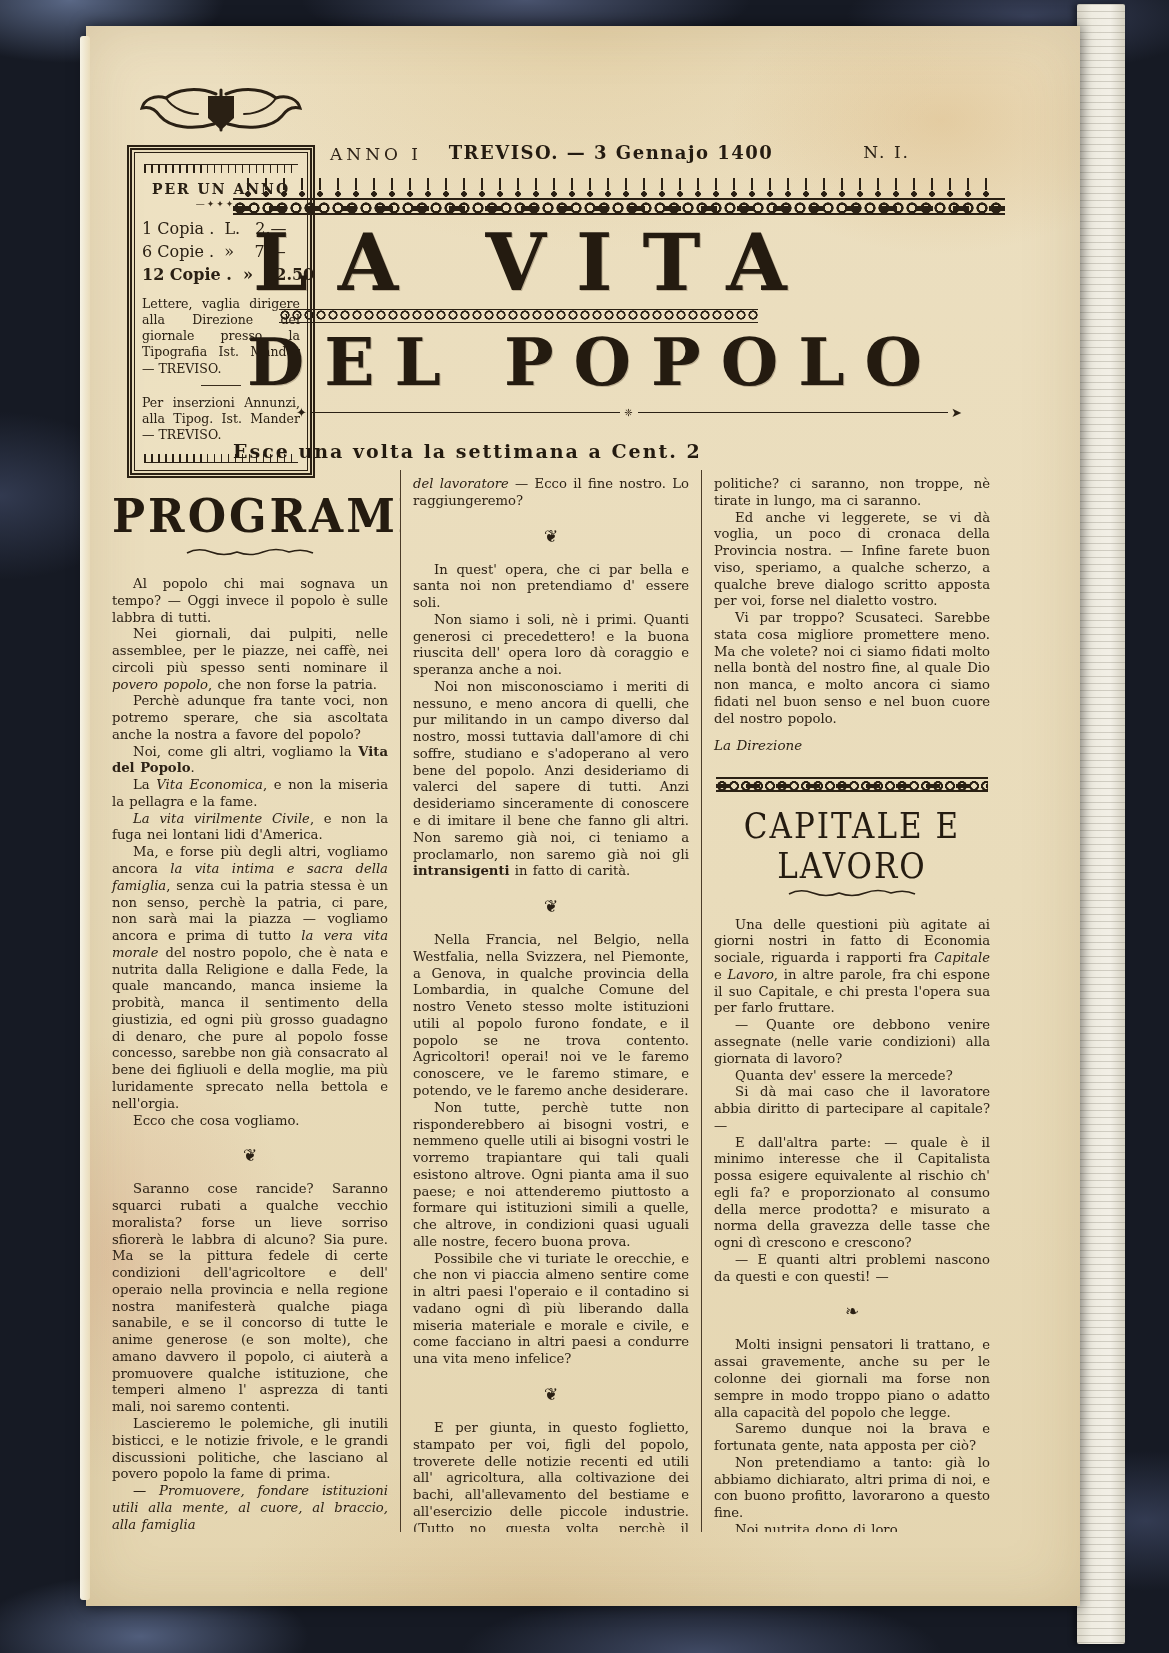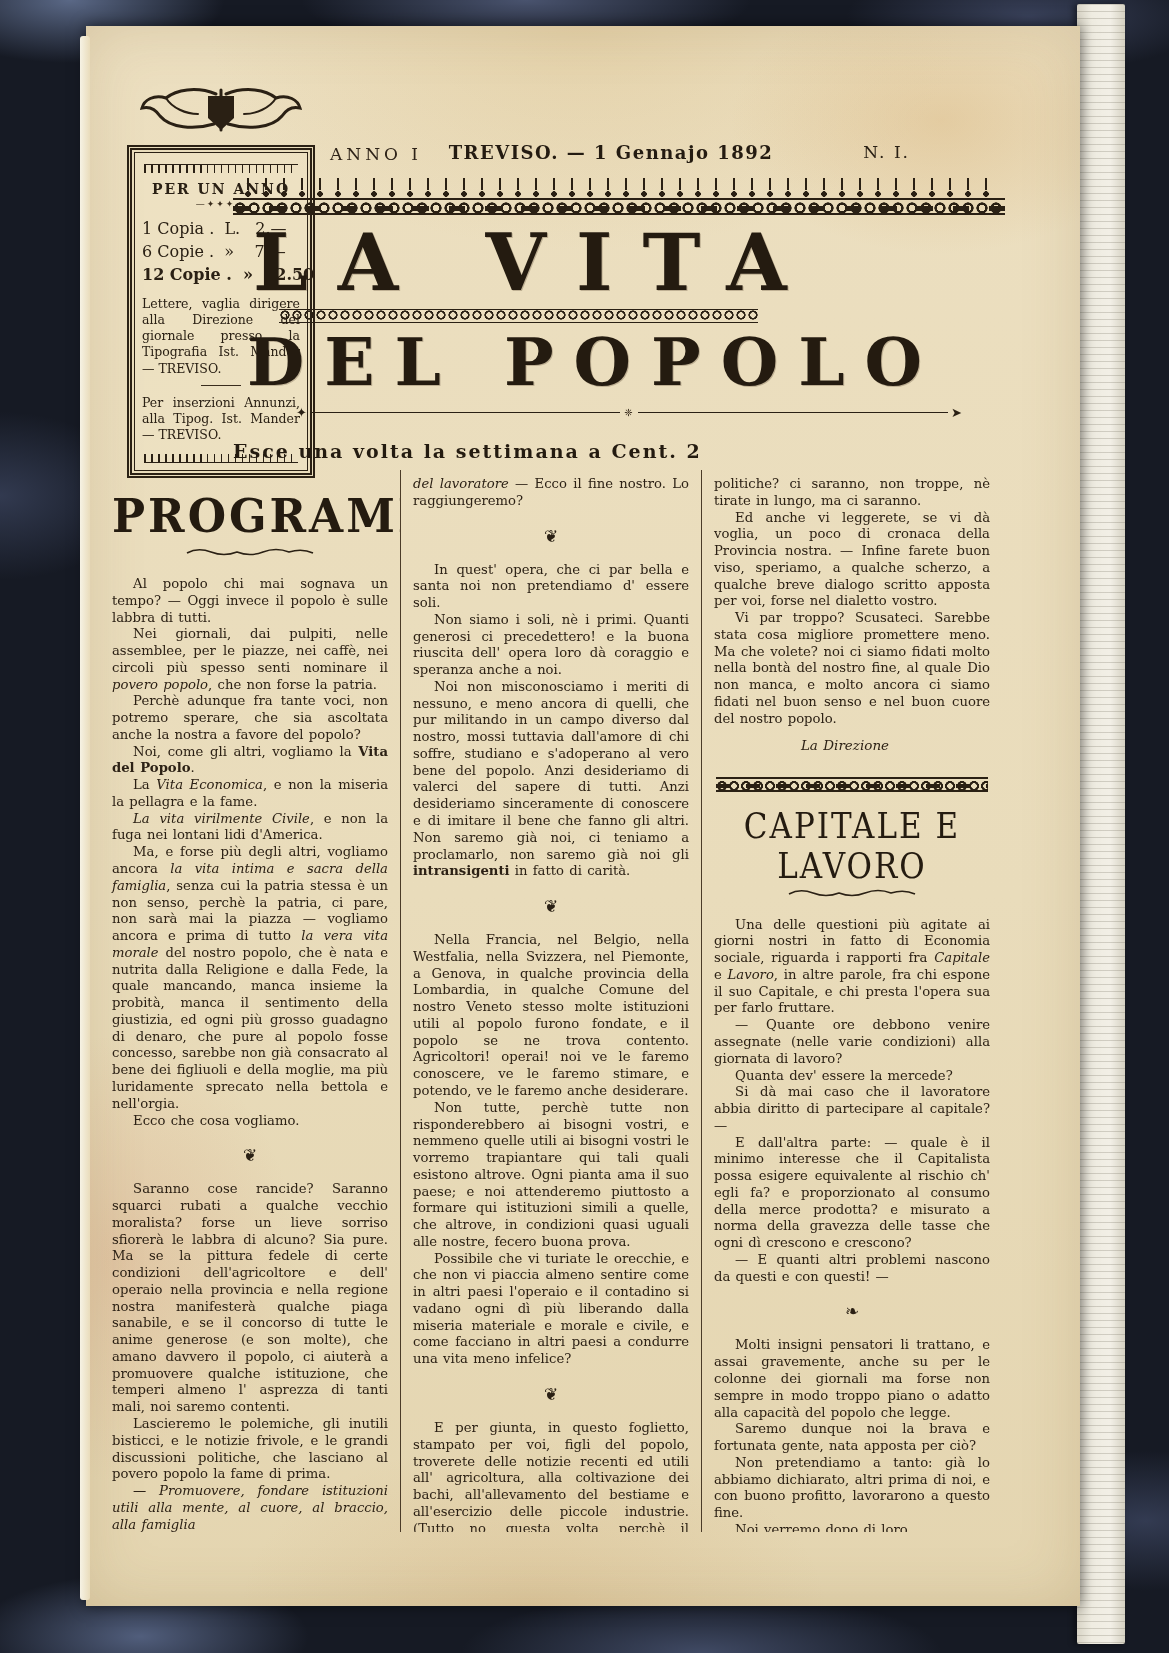--- a/index.html
+++ b/index.html
@@ -108,21 +108,21 @@
   .tagline{font-weight:bold;font-size:19px;letter-spacing:2px;color:#241b10;margin-top:20px;}
 
   
   .columns{position:absolute;left:14px;top:444px;width:902px;height:1062px;display:flex;overflow:hidden;}
   .col{flex:1;padding:6px 12px 0 12px;overflow:hidden;}
   .col + .col{border-left:1.2px solid #4a3b28;}
   .body-p{font-size:13.2px;line-height:1.27;text-align:justify;text-indent:1.6em;
     word-spacing:.08em;color:#2c2115;}
   .body-p.noindent{text-indent:0;}
   .body-p.italic{font-style:italic;}
-  .body-p.signature{text-align:center;font-style:italic;text-indent:0;padding-right:14px;margin-top:10px;font-size:13.5px;}
+  .body-p.signature{text-align:left;font-style:italic;text-indent:0;padding-right:14px;margin-top:10px;font-size:13.5px;}
   .article-headline{font-size:44px;letter-spacing:3px;font-weight:bold;text-align:center;
     margin:14px 0 2px;color:#241b10;transform:scaleY(1.08);}
   .article-headline-2{font-size:31px;letter-spacing:2px;font-weight:normal;text-align:center;
     margin:18px 0 0;color:#241b10;transform:scaleY(1.12);}
   .squiggle{text-align:center;margin:2px 0 14px;}
   .section-ornament{text-align:center;font-size:17px;margin:16px 0;color:var(--ink);}
   .chain-rule{height:15px;margin:22px 2px 4px;border-top:2px solid var(--ink);border-bottom:2px solid var(--ink);
     background-image:
       radial-gradient(circle at 6px 7px, rgba(0,0,0,0) 2.6px, var(--ink) 3px 4.8px, rgba(0,0,0,0) 5.2px),
       repeating-linear-gradient(90deg, var(--ink) 0 14px, rgba(0,0,0,0) 14px 30px);
@@ -131,21 +131,21 @@
     background-repeat:repeat, repeat-x;}
 </style>
 </head>
 <body>
 
 <div class="page-stack"></div>
 
 <div class="paper">
 
   <div class="hdr-anno">ANNO I</div>
-  <div class="hdr-date">TREVISO. — 1 Gennajo 1892</div>
+  <div class="hdr-date">TREVISO. — 3 Gennajo 1400</div>
   <div class="hdr-issue">N. I.</div>
 
   <div class="crest">
     <svg width="170" height="52" viewBox="0 0 170 52">
       <g fill="none" stroke="#2a2014" stroke-width="3" stroke-linecap="round">
         <path d="M85 6 v40"></path>
         <path d="M80 10 C60 2 40 6 30 14 C18 10 8 16 6 24 C14 22 20 26 24 32 C34 44 58 46 78 40"></path>
         <path d="M90 10 C110 2 130 6 140 14 C152 10 162 16 164 24 C156 22 150 26 146 32 C136 44 112 46 92 40"></path>
         <path d="M30 14 C36 24 50 30 62 30" stroke-width="2"></path>
         <path d="M140 14 C134 24 120 30 108 30" stroke-width="2"></path>
@@ -228,17 +228,17 @@
         <p class="body-p ">Una delle questioni più agitate ai giorni nostri in fatto di Economia sociale, riguarda i rapporti fra <i>Capitale</i> e <i>Lavoro</i>, in altre parole, fra chi espone il suo Capitale, e chi presta l'opera sua per farlo fruttare.</p>
         <p class="body-p ">— Quante ore debbono venire assegnate (nelle varie condizioni) alla giornata di lavoro?</p>
         <p class="body-p ">Quanta dev' essere la mercede?</p>
         <p class="body-p ">Si dà mai caso che il lavoratore abbia diritto di partecipare al capitale? —</p>
         <p class="body-p ">E dall'altra parte: — quale è il minimo interesse che il Capitalista possa esigere equivalente al rischio ch' egli fa? e proporzionato al consumo della merce prodotta? e misurato a norma della gravezza delle tasse che ogni dì crescono e crescono?</p>
         <p class="body-p ">— E quanti altri problemi nascono da questi e con questi! —</p>
         <div class="section-ornament">❧</div>
         <p class="body-p ">Molti insigni pensatori li trattano, e assai gravemente, anche su per le colonne dei giornali ma forse non sempre in modo troppo piano o adatto alla capacità del popolo che legge.</p>
         <p class="body-p ">Saremo dunque noi la brava e fortunata gente, nata apposta per ciò?</p>
         <p class="body-p ">Non pretendiamo a tanto: già lo abbiamo dichiarato, altri prima di noi, e con buono profitto, lavorarono a questo fine.</p>
-        <p class="body-p ">Noi verremo dopo di loro.</p>
+        <p class="body-p ">Noi nutrita dopo di loro.</p>
       </div>
   </div>
 
 </div>
 
 </body></html>

